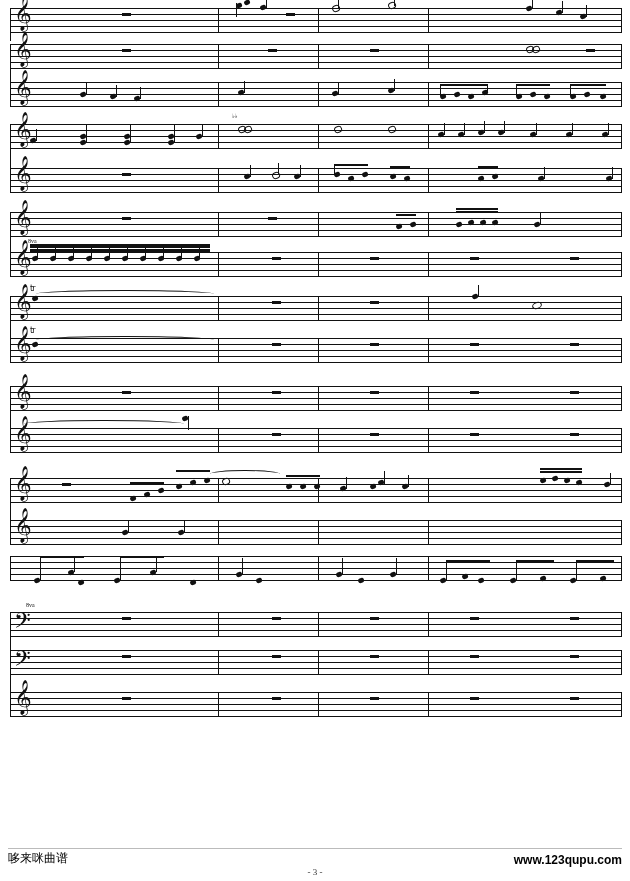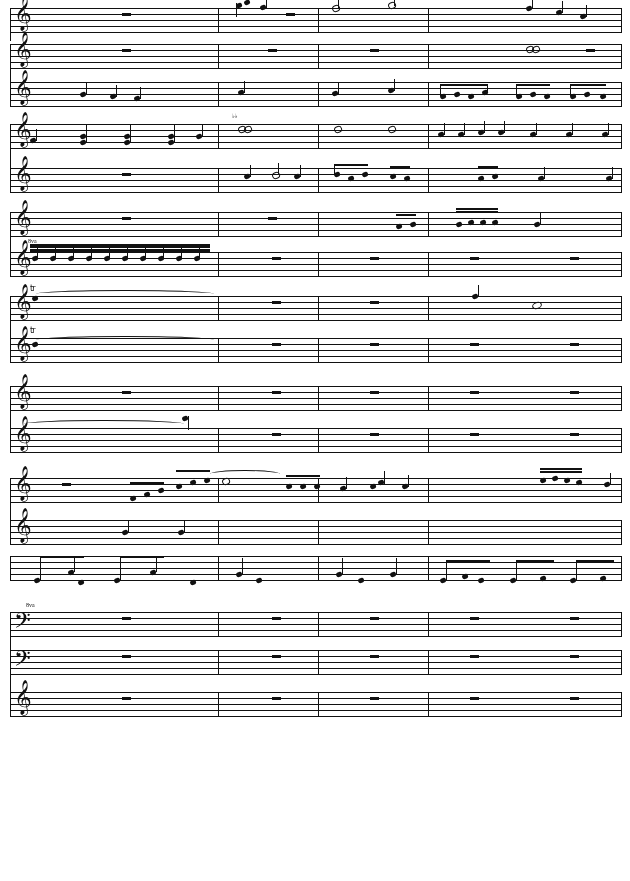--- a/index.html
+++ b/index.html
@@ -660,14 +660,20 @@
     <div class="sysline" style="top:124px;height:69px;"></div>
     <div class="sysline" style="top:212px;height:65px;"></div>
     <div class="sysline" style="top:296px;height:67px;"></div>
     <div class="sysline" style="top:386px;height:67px;"></div>
     <div class="sysline" style="top:478px;height:67px;"></div>
     <div class="sysline" style="top:556px;height:25px;"></div>
     <div class="sysline" style="top:612px;height:105px;"></div>
 
   </div>
 
+  <footer>
+    <div class="footer-rule"></div>
+    <div class="footer-left">哆来咪曲谱</div>
+    <div class="footer-right">www.123qupu.com</div>
+    <div class="footer-page">- 3 -</div>
+  </footer>
 
 </div>
 
 </body></html>

